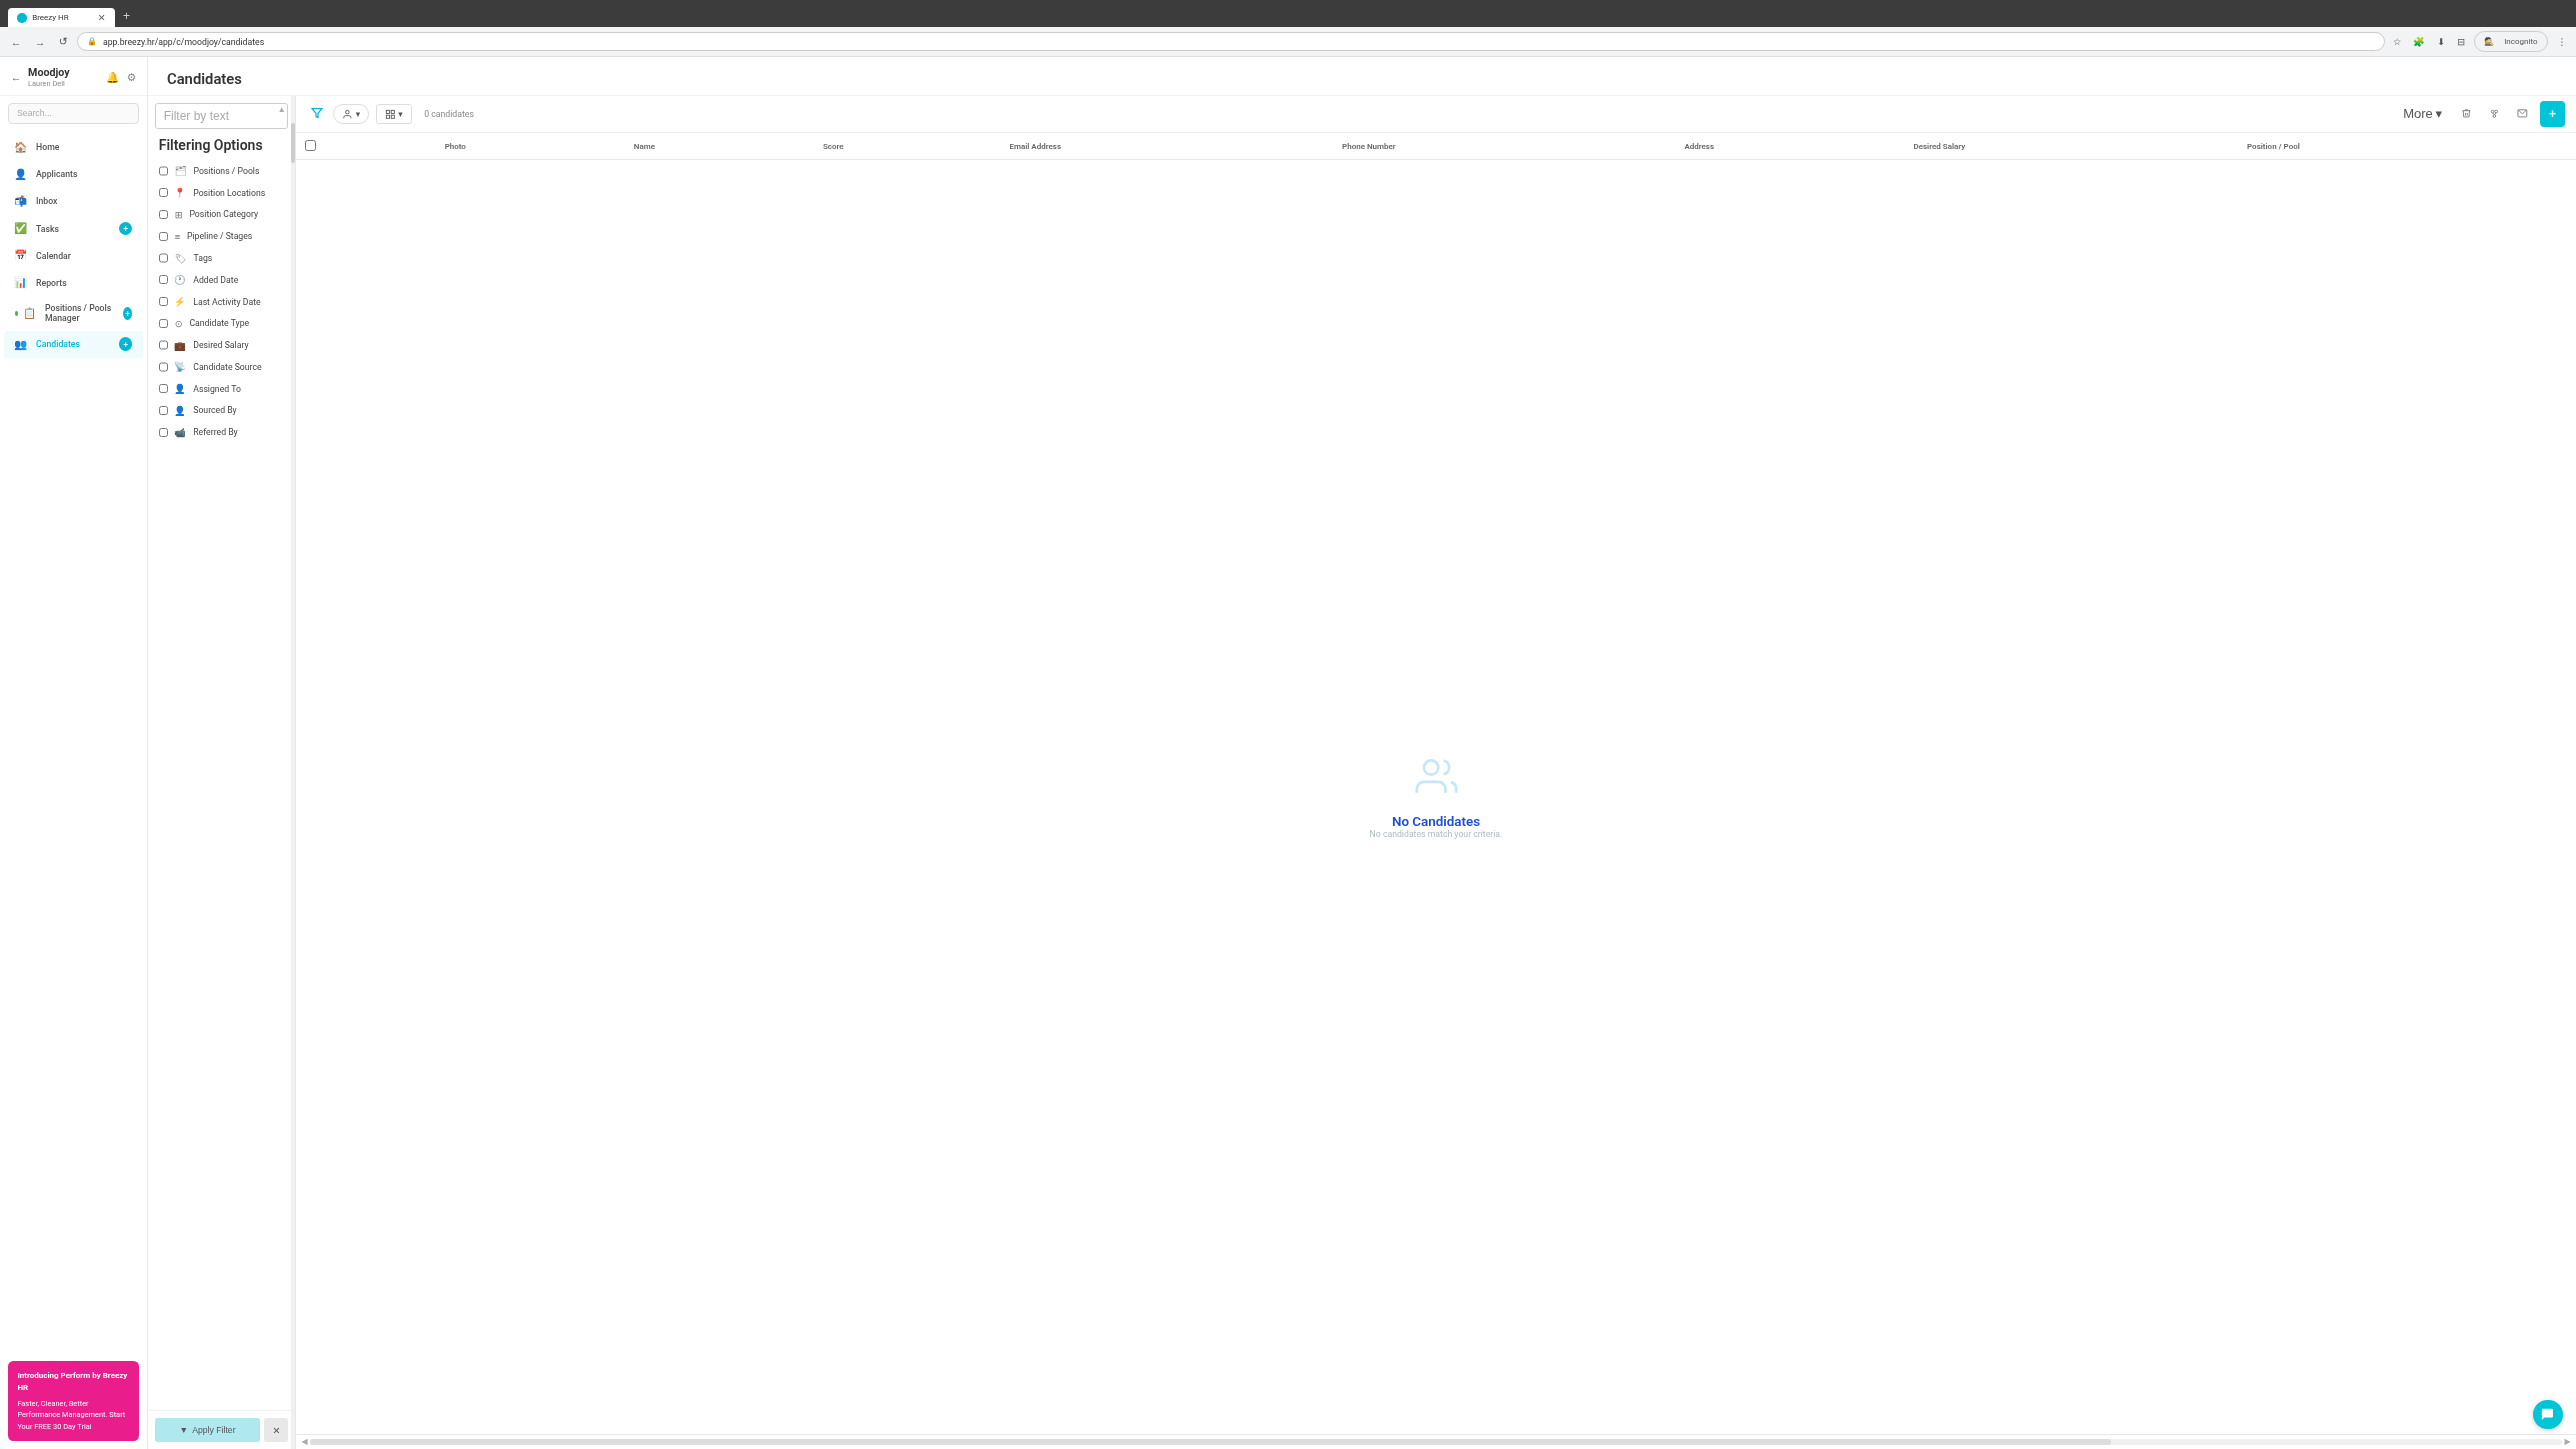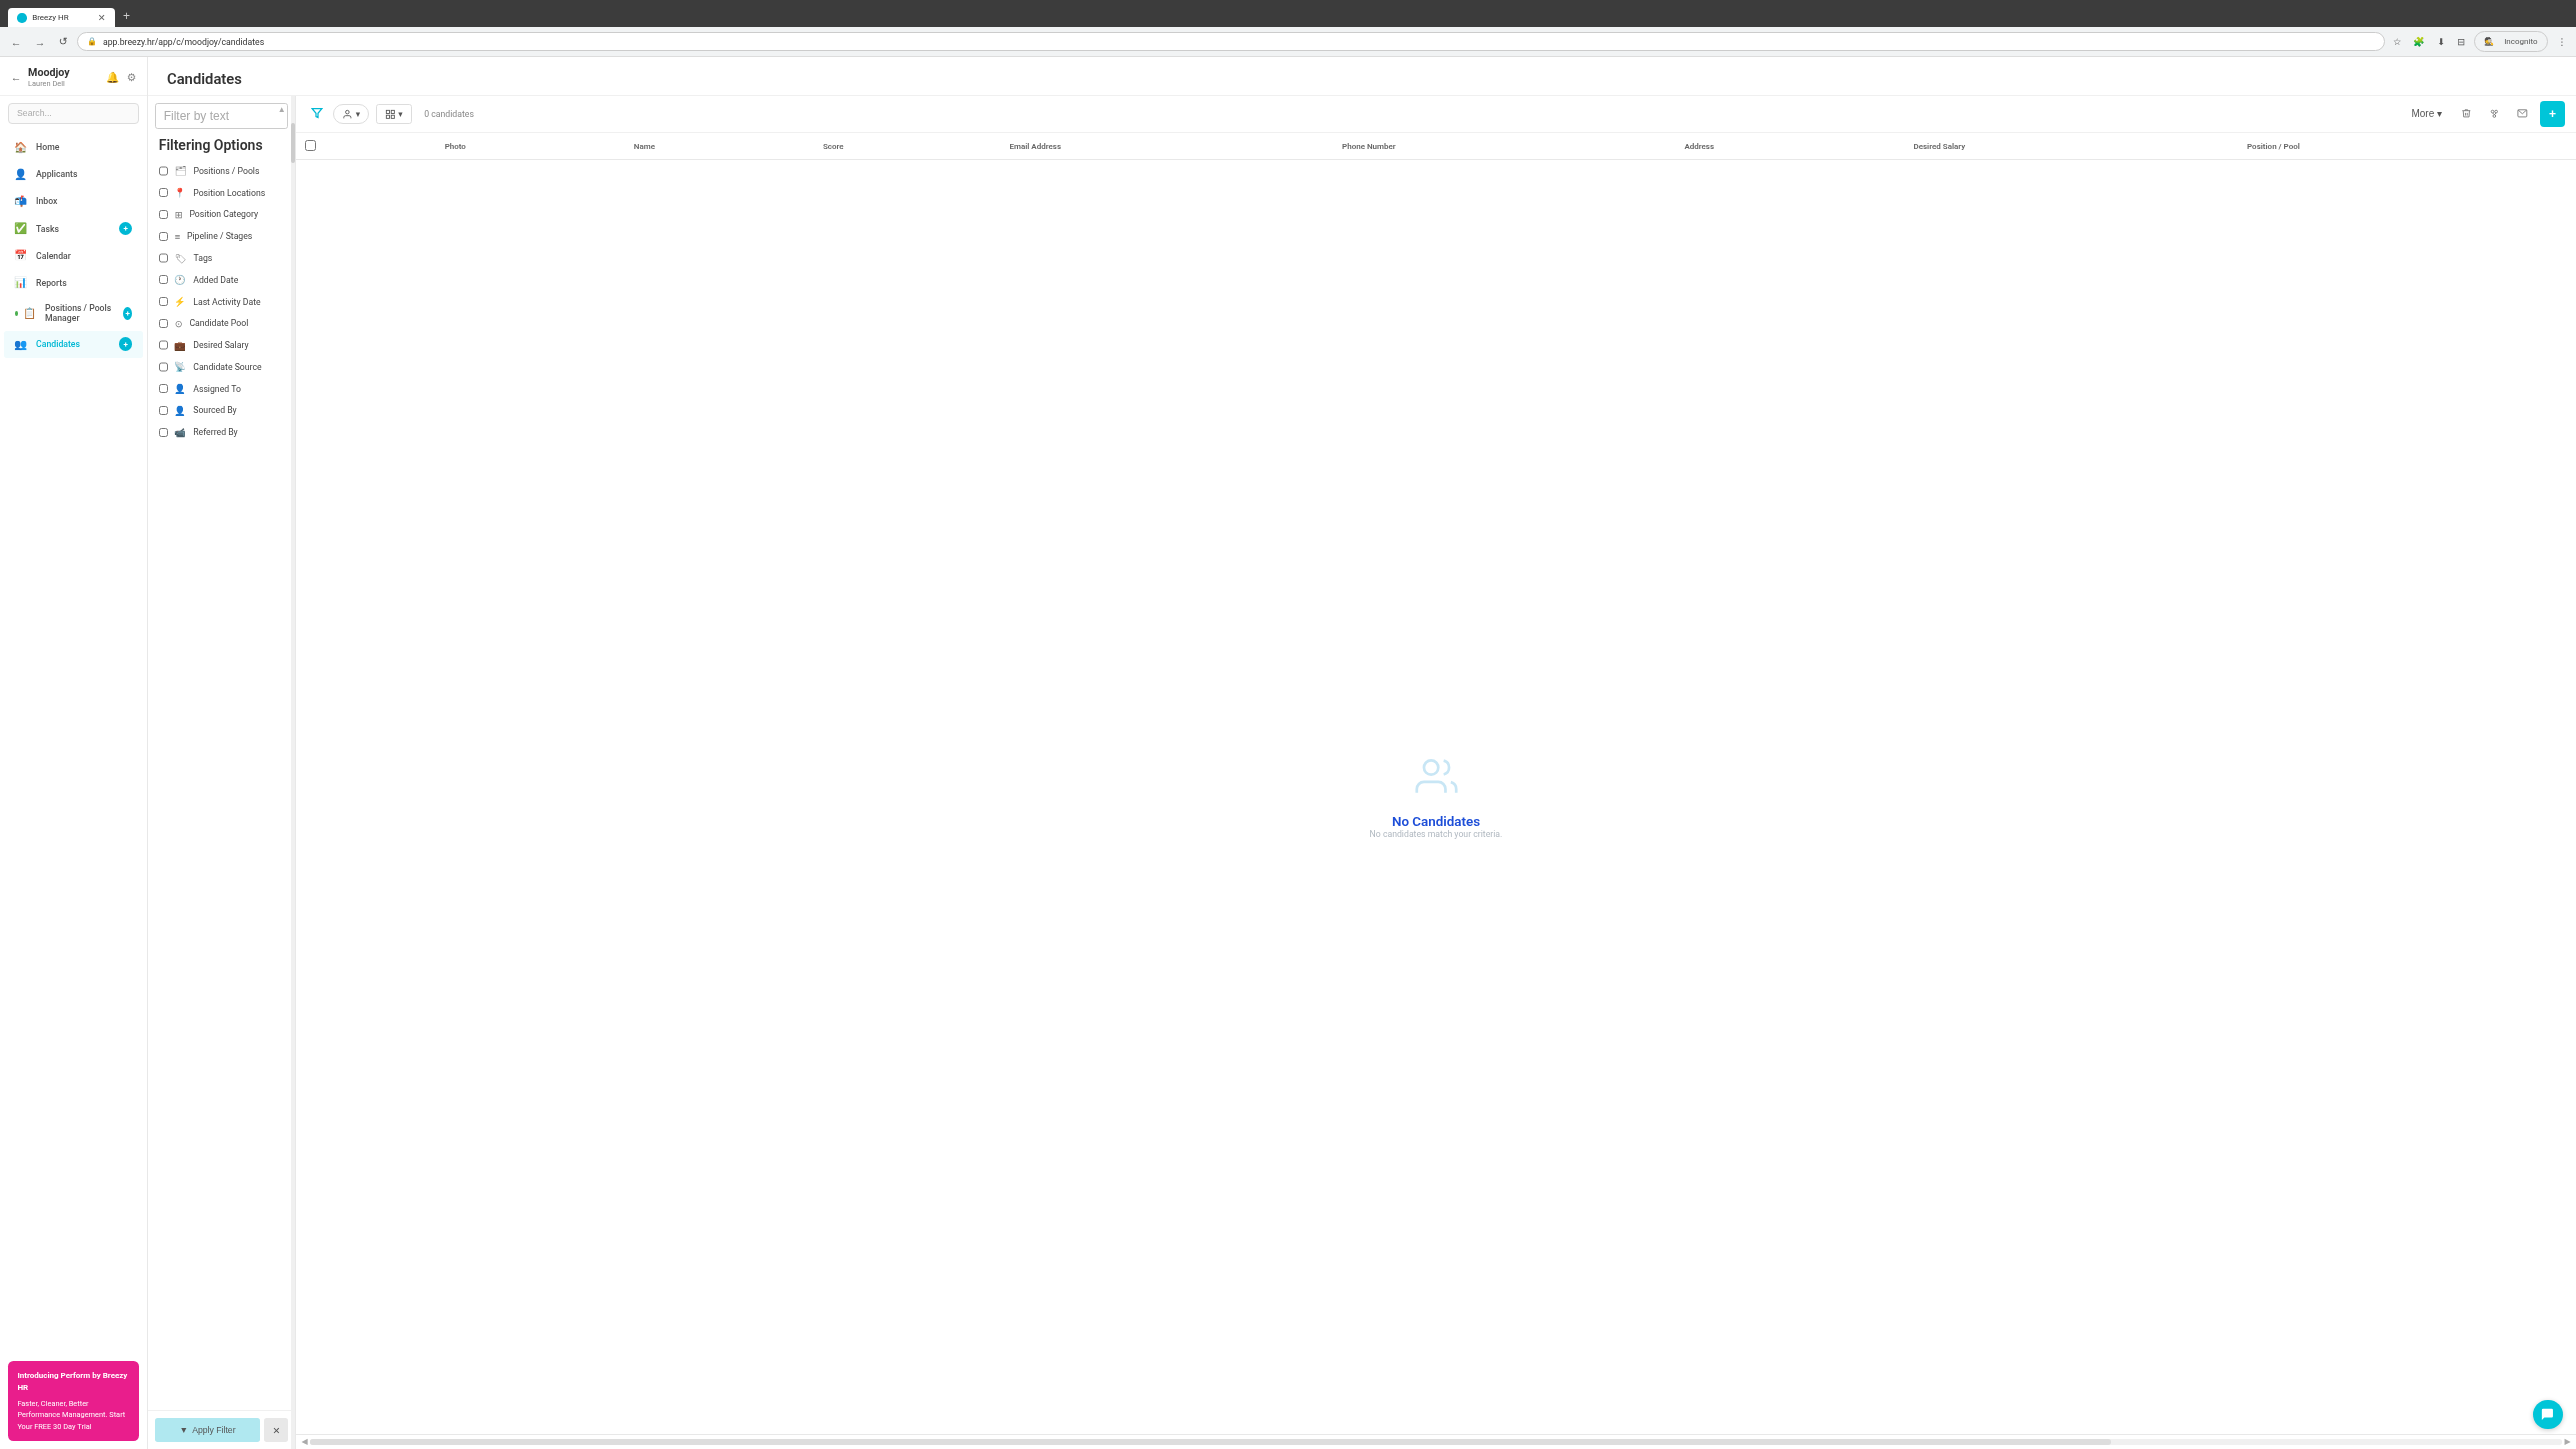--- a/index.html
+++ b/index.html
@@ -76,21 +76,21 @@
     .filter-scroll-thumb { width: 4px; height: 40px; background: #ccc; border-radius: 2px; margin-top: 27px; }
 
     
     .table-area { flex: 1; display: flex; flex-direction: column; overflow: hidden; }
     .table-toolbar { padding: 5.4px 10.7px; display: flex; align-items: center; gap: 6.7px; border-bottom: 0.7px solid #f0f0f0; }
     .filter-icon-btn { background: none; border: none; cursor: pointer; color: #555; font-size: 10.7px; padding: 4px; border-radius: 2.7px; }
     .person-filter-btn { display: flex; align-items: center; gap: 2.7px; background: #fff; border: 0.7px solid #ddd; border-radius: 10.7px; padding: 3.4px 8px; font-size: 8.7px; cursor: pointer; color: #555; }
     .view-filter-btn { display: flex; align-items: center; gap: 2.7px; background: #fff; border: 0.7px solid #ddd; border-radius: 2.7px; padding: 3.4px 8px; font-size: 8.7px; cursor: pointer; color: #555; }
     .candidates-count { color: #888; font-size: 8.7px; margin-left: 6px; }
     .toolbar-spacer { flex: 1; }
-    .more-btn { display: flex; align-items: center; gap: 2.7px; background: none; border: none; cursor: pointer; color: #555; font-size: 10px; padding: 4px 6.7px; }
+    .more-btn { display: flex; align-items: center; gap: 2.7px; background: none; border: none; cursor: pointer; color: #555; font-size: 13px; padding: 4px 6.7px; }
     .toolbar-action-btn { background: none; border: none; cursor: pointer; color: #777; font-size: 10.7px; padding: 4px 5.4px; border-radius: 2.7px; }
     .add-candidate-btn { background: #00c5d8; color: #fff; border: none; border-radius: 4px; padding: 5.4px 9.4px; font-size: 12px; cursor: pointer; font-weight: 700; display: flex; align-items: center; justify-content: center; width: 25.5px; height: 25.5px; }
     .candidates-table { width: 100%; border-collapse: collapse; }
     .candidates-table th { padding: 6.7px 9.4px; text-align: left; font-size: 8px; font-weight: 600; color: #666; border-bottom: 0.7px solid #e8e8e8; white-space: nowrap; background: #fff; position: sticky; top: 0; }
     .candidates-table th .th-checkbox { width: 10.7px; height: 10.7px; }
 
     
     .empty-state { display: flex; flex-direction: column; align-items: center; justify-content: center; flex: 1; padding: 40px 13.4px; color: #aaa; }
     .empty-state .empty-icon { font-size: 32px; margin-bottom: 8px; color: #c8e6f5; }
     .empty-state .empty-title { font-size: 13.4px; font-weight: 600; color: #1d4ed8; margin-bottom: 0; }
@@ -249,21 +249,21 @@
             <span>Added Date</span>
           </div>
           <div class="filter-option">
             <input type="checkbox" style="">
             <span class="filter-icon">⚡</span>
             <span>Last Activity Date</span>
           </div>
           <div class="filter-option">
             <input type="checkbox" style="">
             <span class="filter-icon">⊙</span>
-            <span>Candidate Pool</span>
+            <span>Candidate Type</span>
           </div>
           <div class="filter-option">
             <input type="checkbox" style="">
             <span class="filter-icon">💼</span>
             <span>Desired Salary</span>
           </div>
           <div class="filter-option">
             <input type="checkbox" style="">
             <span class="filter-icon">📡</span>
             <span>Candidate Source</span>

